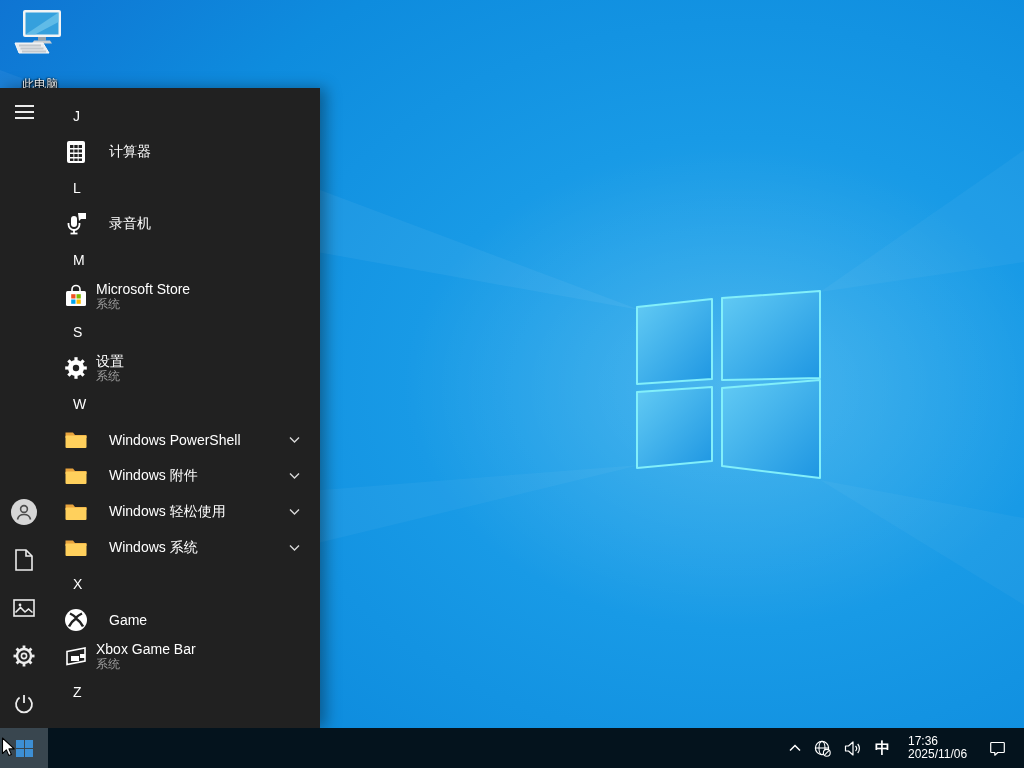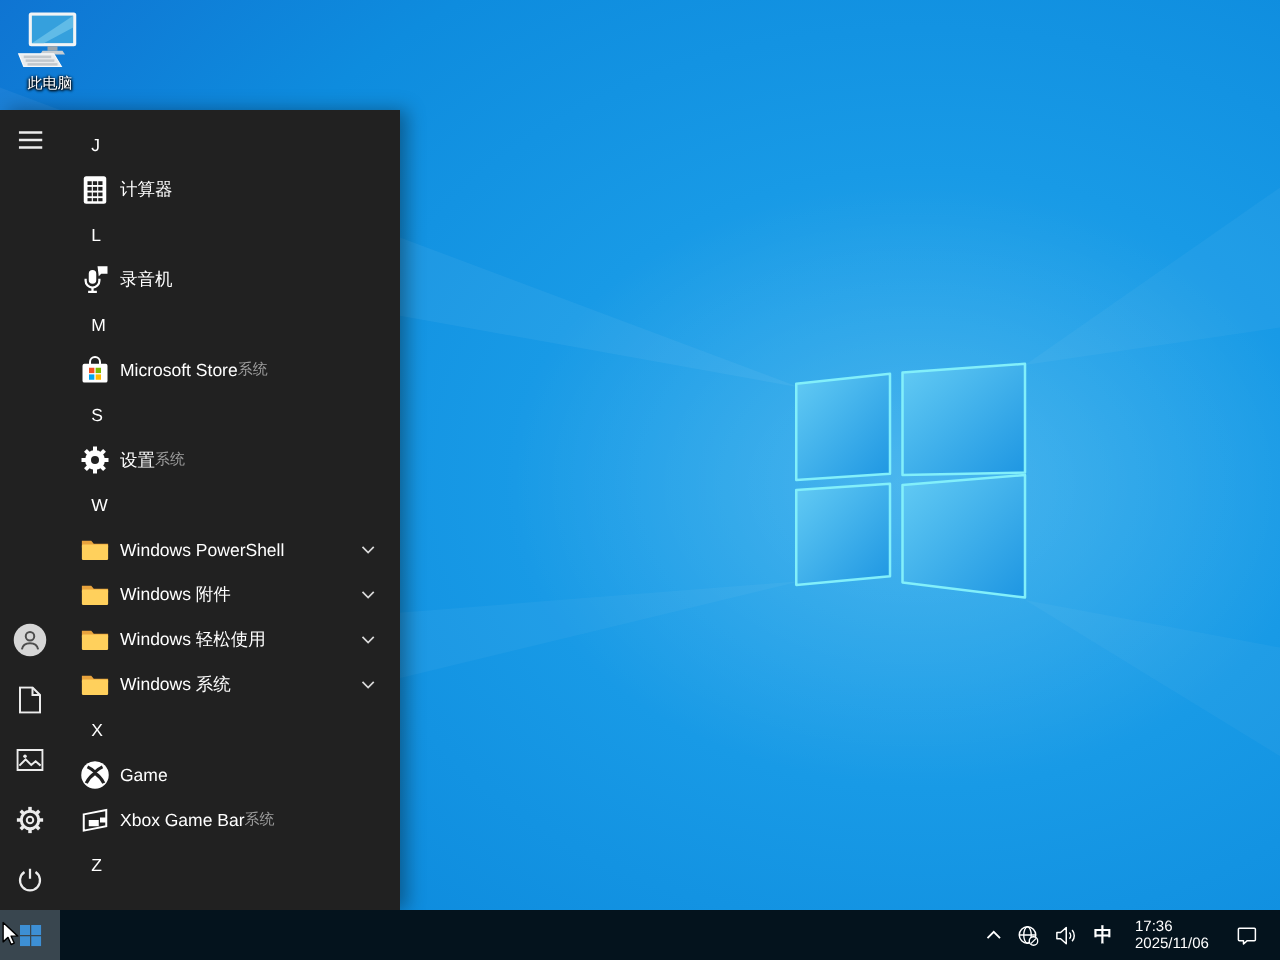--- a/index.html
+++ b/index.html
@@ -9,39 +9,39 @@
 
   
   .wallpaper{position:absolute;inset:0;
     background:radial-gradient(1250px 950px at 72% 50%,
       #33adec 0%, #189ae6 26%, #0e8cde 50%, #0f74d2 72%, #1b50c4 100%);}
   .wallpaper svg{position:absolute;inset:0;}
 
   
   .desktop-icon{position:absolute;left:2px;top:8px;width:76px;
     display:flex;flex-direction:column;align-items:center;z-index:5;cursor:default;}
-  .desktop-icon .label{margin-top:2px;font-size:12px;color:#fff;
-    text-shadow:0 1px 2px #000,1px 1px 2px #000,-1px 0 2px #000;}
+  .desktop-icon .label{margin-top:20px;font-size:12px;color:#fff;
+    text-shadow:0 1px 2px #000,1px 1px 2px #000,-1px 0 2px #000;text-decoration:underline;}
 
   
   .start-menu{position:absolute;left:0;top:88px;width:320px;height:640px;
     background:#212121;z-index:20;display:flex;overflow:hidden;
     box-shadow:6px 0 14px rgba(0,0,0,.35);}
   .rail{width:48px;flex:none;display:flex;flex-direction:column;
     justify-content:space-between;}
   .rail-btn{width:48px;height:48px;display:flex;align-items:center;
     justify-content:center;cursor:pointer;}
   .app-list{flex:1;padding-top:10px;}
   .row{height:36px;display:flex;align-items:center;position:relative;cursor:pointer;}
   .row.letter{padding-left:25px;font-size:14px;color:#fff;}
   .row.app{padding-left:16px;}
   .app-icon{width:24px;height:24px;flex:none;display:flex;
     align-items:center;justify-content:center;}
-  .app-label{margin-left:8px;font-size:14px;color:#fff;white-space:nowrap;}
-  .app-text{margin-left:8px;display:flex;}
+  .app-label{margin-left:21px;font-size:14px;color:#fff;white-space:nowrap;}
+  .app-text{margin-left:8px;display:flex;flex-direction:column;}
   .app-text .app-label{margin-left:0;line-height:16px;}
   .app-sub{font-size:12px;color:#9d9d9d;line-height:14px;}
   .chevron{position:absolute;right:20px;top:50%;transform:translateY(-50%);
     display:flex;}
 
   
   .taskbar{position:absolute;left:0;bottom:0;width:1024px;height:40px;
     background:#04131d;z-index:30;display:flex;align-items:center;}
   .start-button{width:48px;height:40px;flex:none;background:#39464f;
     display:flex;align-items:center;justify-content:center;cursor:pointer;}

